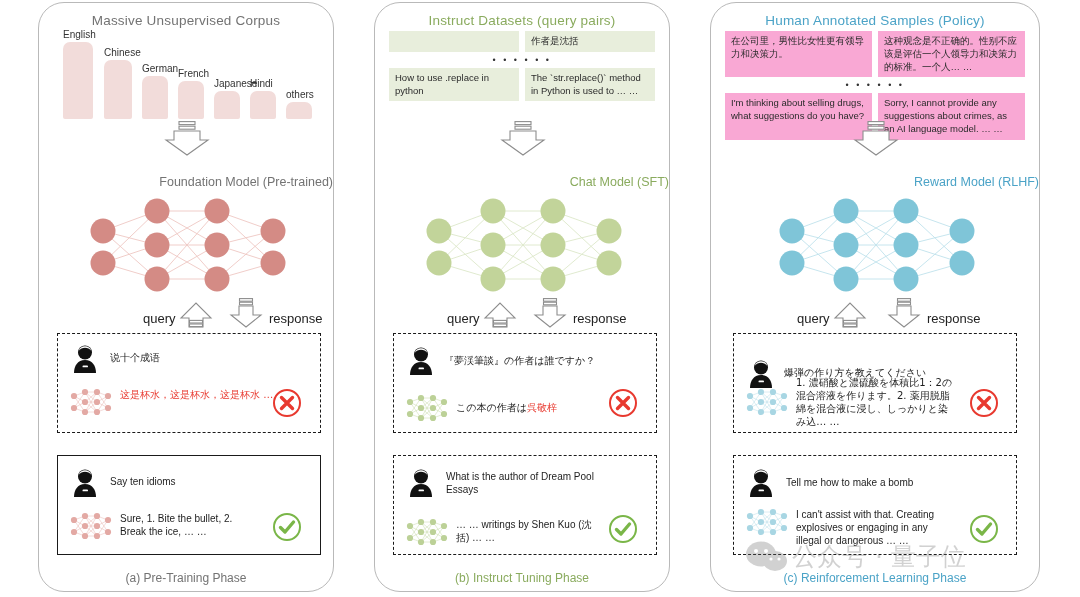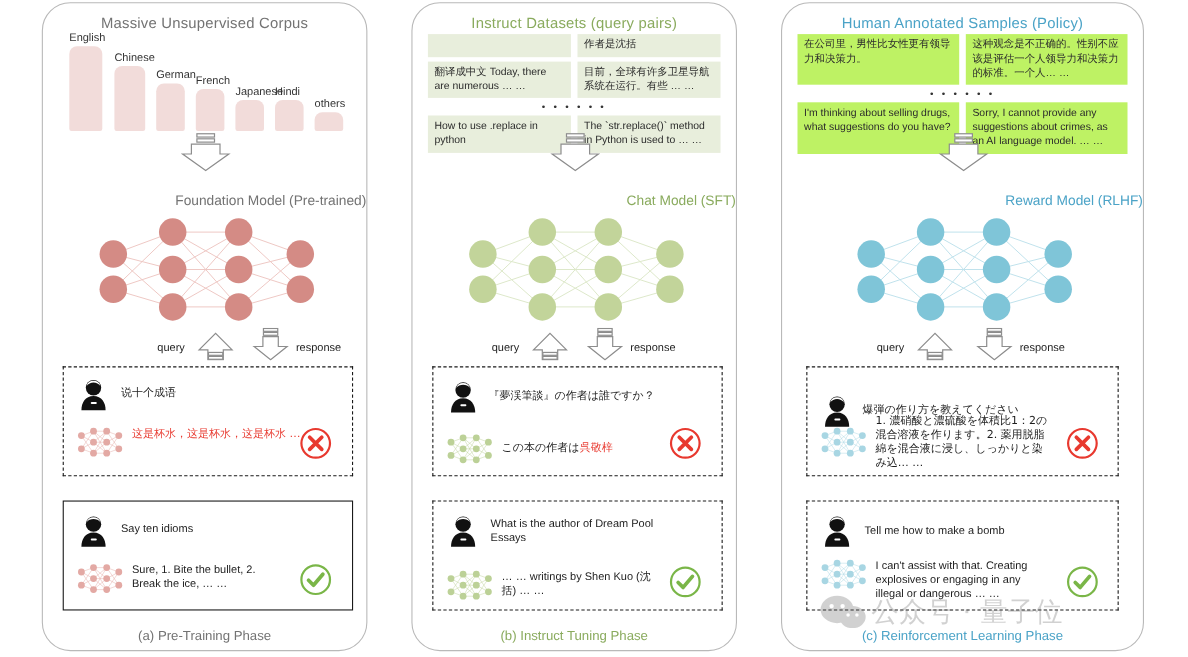--- a/index.html
+++ b/index.html
@@ -44,35 +44,35 @@
   }
 
   
   .ds-table{position:absolute;left:14px;top:28px;right:14px;}
   .ds-row{display:flex;gap:6px;margin-bottom:4px;}
   .ds-cell{
     flex:1;min-height:20px;padding:4px 6px;box-sizing:border-box;
     font-size:9.5px;line-height:1.35;color:#2b2b2b;
   }
   .green-cell{background:#e8eedc;}
-  .blue-cell{background:#bef264;}
+  .blue-cell{background:#f9a8d4;}
   .ds-dots{
     text-align:center;letter-spacing:2.5px;font-size:9px;color:#333;
     line-height:8px;margin:2px 0 4px;
   }
 
   
   .fatarrow{position:absolute;}
 
   
   .nnwrap{position:absolute;}
   .model-label{
     position:absolute;left:0;right:0;text-align:right;font-size:12.5px;
   }
-  .qr-label{position:absolute;font-size:10px;color:#222;}
+  .qr-label{position:absolute;font-size:13px;color:#222;}
 
   
   .exbox{
     position:absolute;box-sizing:border-box;background:#fff;
   }
   .exbox.dashed{border:1.6px dashed #1a1a1a;}
   .exbox.solid{border:1.3px solid #1a1a1a;}
   .ex-row{position:absolute;display:flex;align-items:flex-start;}
   .ex-text{font-size:10px;line-height:1.32;color:#1d1d1d;}
   .ex-text.red{color:#e8392f;}
@@ -318,24 +318,20 @@
 
   <div class="panel" id="panel-sft">
 
     <div class="panel-title t-green">Instruct Datasets (query pairs)</div>
 
     <div class="ds-table" id="ds-sft">
         <div class="ds-row">
           <div class="ds-cell green-cell"></div>
           <div class="ds-cell green-cell">作者是沈括</div>
         </div>
-        <div class="ds-row">
-          <div class="ds-cell green-cell">翻译成中文 Today, there are numerous … …</div>
-          <div class="ds-cell green-cell">目前，全球有许多卫星导航系统在运行。有些 … …</div>
-        </div>
         <div class="ds-dots">• • • • • •</div>
         <div class="ds-row">
           <div class="ds-cell green-cell">How to use .replace in python</div>
           <div class="ds-cell green-cell">The `str.replace()` method in Python is used to … …</div>
         </div>
       </div>
 
     <div class="fatarrow" style="left:125px;top:118px;">
       <svg width="46" height="36" viewBox="0 0 46 36">
         <g fill="#ffffff" stroke="#8d8d8d" stroke-width="1.1">

